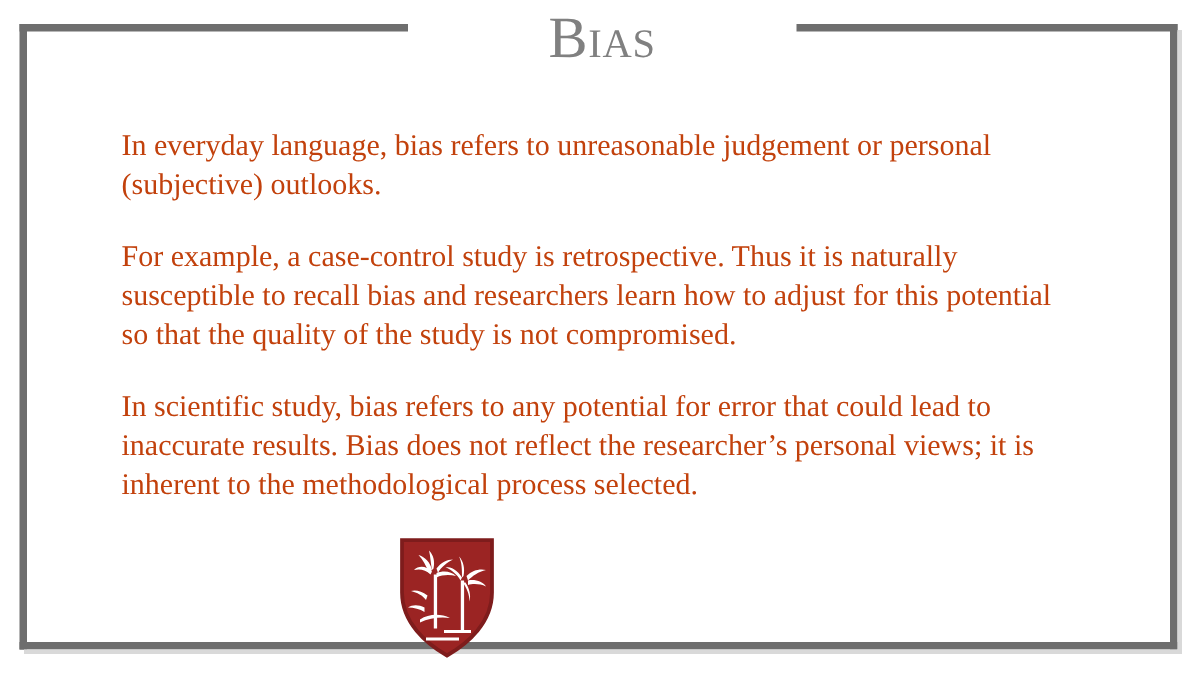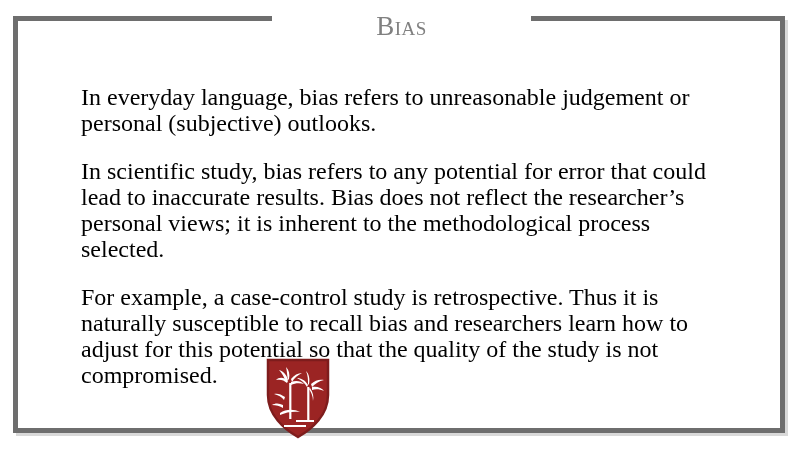--- a/index.html
+++ b/index.html
@@ -36,35 +36,35 @@
   #frame-shadow-bottom { left: 16px;  top: 433px; width: 772px; height: 3px; }
 
   
   #title {
     position: absolute;
     left: 272px;
     top: 8px;
     width: 259px;
     text-align: center;
     color: #808080;
-    font-size: 27px;
+    font-size: 39px;
     line-height: 36px;
     font-variant: small-caps;
     letter-spacing: 0.5px;
     white-space: nowrap;
   }
 
   
   #body-copy {
     position: absolute;
     left: 81px;
     top: 84px;
     width: 640px;
-    color: #000000;
-    font-size: 24px;
+    color: #c2410c;
+    font-size: 20px;
     line-height: 26px;
   }
   #body-copy p {
     margin: 0 0 22px 0;
   }
   #body-copy p:last-child { margin-bottom: 0; }
 
   
   #logo {
     position: absolute;
@@ -122,22 +122,22 @@
   <div class="frame-bar" id="frame-left"></div>
   <div class="frame-bar" id="frame-right"></div>
   <div class="frame-bar" id="frame-bottom"></div>
   <div class="frame-shadow" id="frame-shadow-right"></div>
   <div class="frame-shadow" id="frame-shadow-bottom"></div>
 
   <div id="title">Bias</div>
 
   <div id="body-copy">
     <p>In everyday language, bias refers to unreasonable judgement or personal (subjective) outlooks.</p>
+    <p>For example, a case-control study is retrospective. Thus it is naturally susceptible to recall bias and researchers learn how to adjust for this potential so that the quality of the study is not compromised.</p>
     <p>In scientific study, bias refers to any potential for error that could lead to inaccurate results. Bias does not reflect the researcher’s personal views; it is inherent to the methodological process selected.</p>
-    <p>For example, a case-control study is retrospective. Thus it is naturally susceptible to recall bias and researchers learn how to adjust for this potential so that the quality of the study is not compromised.</p>
   </div>
 
   <div id="logo">
 
     <svg id="logo-shield" viewBox="0 0 64 82">
       <path d="M2 3 L62 3 L62 38 C62 58 46 72 32 80 C18 72 2 58 2 38 Z" fill="#9b2423" stroke="#7e1c1c" stroke-width="2.5"></path>
 
       <g fill="#ffffff">
         <path d="M22 24 C18 20 13 20 10 23 C14 22 18 23 21 26 Z"></path>
         <path d="M22 23 C21 18 17 14 13 13 C16 16 18 20 20 25 Z"></path>

